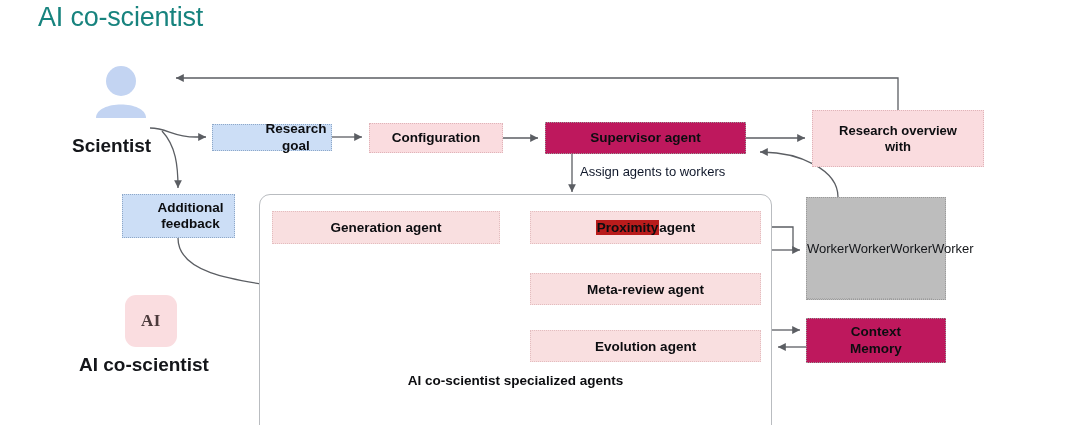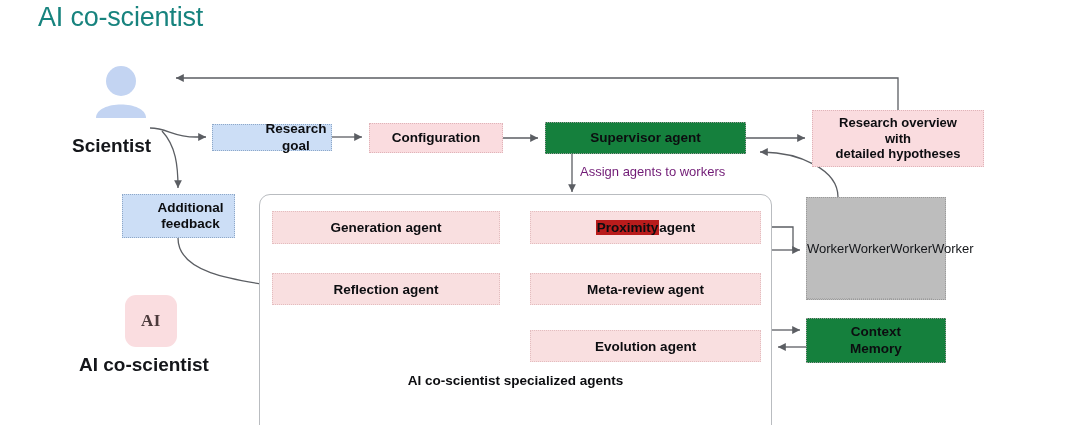--- a/index.html
+++ b/index.html
@@ -91,21 +91,21 @@
   }
   .blue-node {
     background: #ccdef6;
     border: 1px dotted #8ea8c8;
   }
   .pink-node {
     background: #fadcdf;
     border: 1px dotted #e0b4b9;
   }
   .gray-node {
-    background: #15803d;
+    background: #be185d;
     border: 1px dotted #9a9a9a;
   }
 
   #node-research-goal { left: 212px; top: 124px; width: 120px; height: 27px; padding-left: 48px; }
   #node-additional-feedback { left: 122px; top: 194px; width: 113px; height: 44px; padding-left: 24px; }
   #node-configuration { left: 369px; top: 123px; width: 134px; height: 30px; }
   #node-supervisor { left: 545px; top: 122px; width: 201px; height: 32px; }
   #node-research-overview { left: 812px; top: 110px; width: 172px; height: 57px; font-size: 13px; }
   #node-context-memory { left: 806px; top: 318px; width: 140px; height: 45px; }
 
@@ -169,21 +169,21 @@
     font-size: 13.5px;
     font-weight: bold;
     color: #0c0d10;
   }
 
   
   #label-assign {
     left: 580px; top: 164px;
     font-size: 13px;
     font-weight: 400;
-    color: #701a75;
+    color: #0f172a;
     white-space: nowrap;
   }
 
   
   #wires {
     left: 0; top: 0;
     width: 1080px; height: 425px;
     pointer-events: none;
   }
 </style>
@@ -281,21 +281,20 @@
   </div>
 
   <div class="abs node pink-node" id="node-configuration">Configuration</div>
 
   <div class="abs node gray-node" id="node-supervisor">Supervisor agent</div>
 
   <div class="abs node pink-node" id="node-research-overview">
     <div>
       <div>Research overview</div>
       <div>with</div>
-      <div>detailed hypotheses</div>
     </div>
   </div>
 
   <div class="abs" id="node-workers">
     <div class="worker-row">Worker</div>
     <div class="worker-row">Worker</div>
     <div class="worker-row">Worker</div>
     <div class="worker-row">Worker</div>
   </div>
 
@@ -309,20 +308,19 @@
   <div class="abs" id="label-assign">Assign agents to workers</div>
 
   <div class="abs" id="agents-container">
     <div class="agent-cell col-left row-1">Generation agent</div>
 
     <div class="agent-cell col-right row-1">
       <span class="sel-highlight">Proximity</span>
         <span> agent</span>
     </div>
 
-    <div class="agent-cell col-left row-2">Reflection agent</div>
     <div class="agent-cell col-right row-2">Meta-review agent</div>
     <div class="agent-cell col-right row-3">Evolution agent</div>
 
     <div id="agents-caption">AI co-scientist specialized agents</div>
   </div>
 
 </div>
 
 </body></html>

